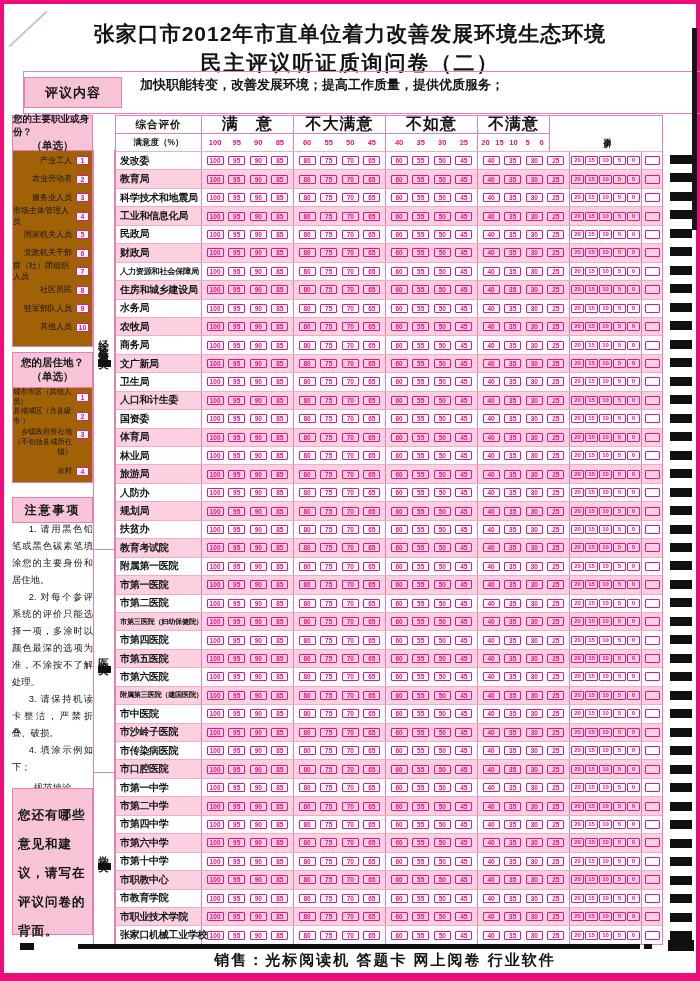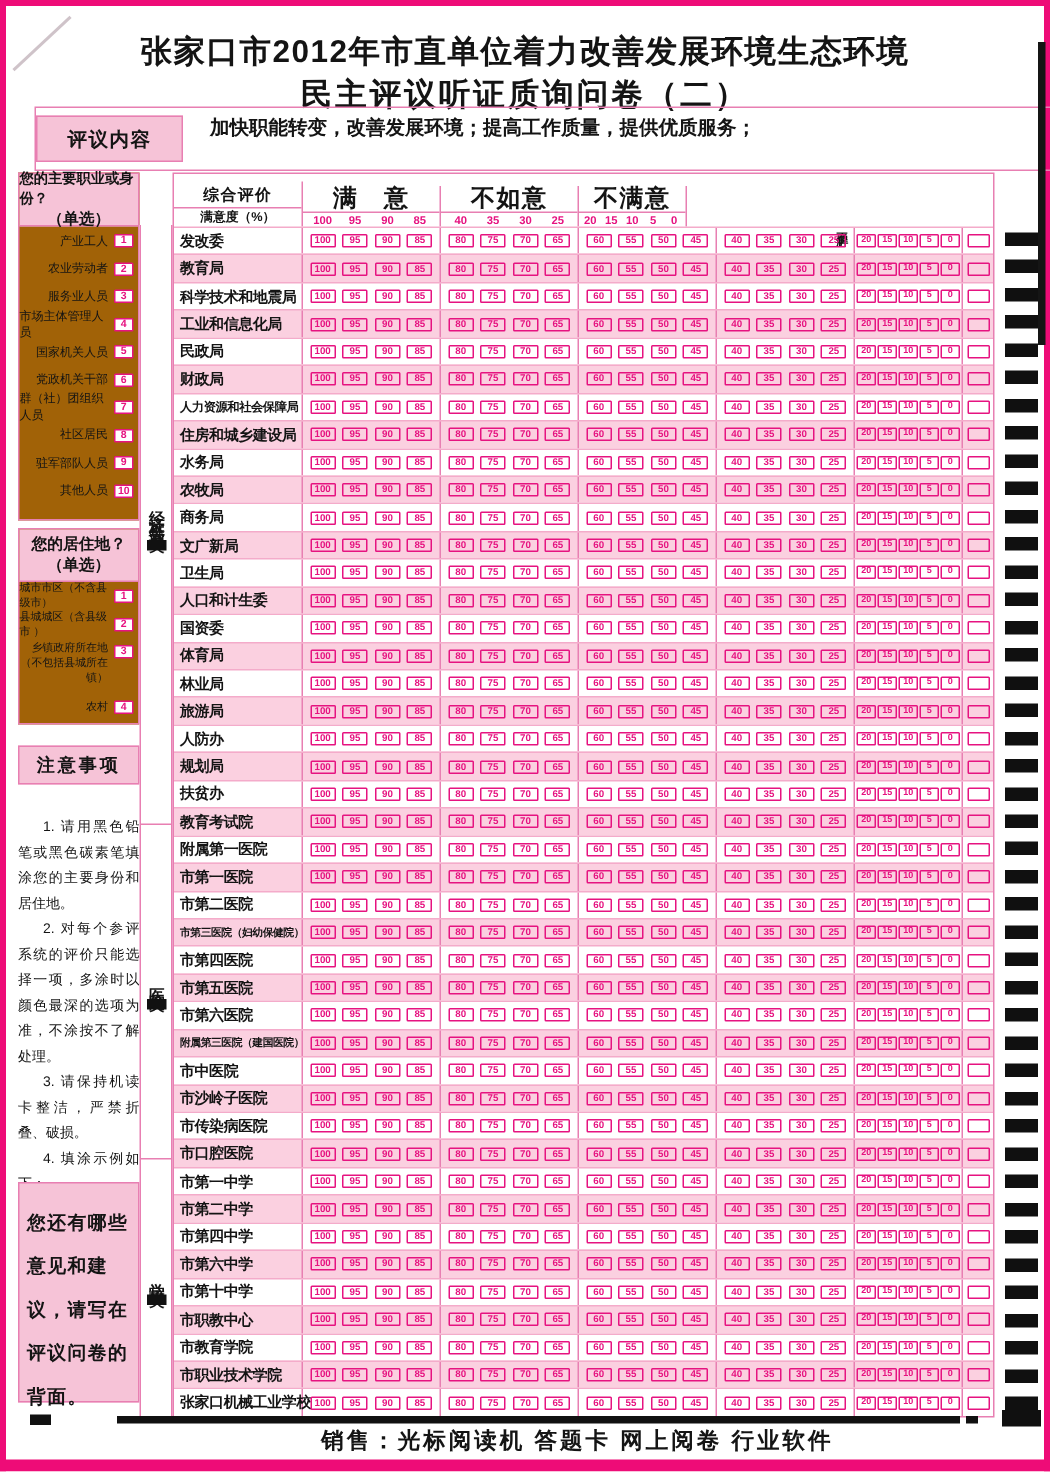--- a/index.html
+++ b/index.html
@@ -35,41 +35,41 @@
   .res .side-head{height:35px;font-size:10.5px;}
   .res .side-head .sub{font-size:10.5px;}
   .opt-row{position:relative;height:18.5px;display:flex;align-items:center;justify-content:flex-end;padding-right:20px;}
   .opt-row.wrap{height:37px;align-items:flex-start;padding-top:2px;text-align:right;justify-content:center;}
   .opt-label{font-size:8px;white-space:normal;}
   .res .opt-label{font-size:7.3px;}
   .opt-num{position:absolute;right:3px;top:5px;min-width:13px;height:9px;border:1px solid var(--magenta);
     color:var(--magenta);font-size:7px;line-height:7px;font-weight:bold;text-align:center;background:#fff;border-radius:1px;padding:0 1px;}
   .notes-head{left:12px;top:497px;width:81px;height:26px;background:var(--pink-bg);border:1px solid var(--pink-border);
     display:flex;align-items:center;justify-content:center;font-size:12px;font-weight:bold;letter-spacing:2px;}
-  .notes-body{left:12px;top:543px;width:81px;font-size:9.3px;line-height:17px;text-align:justify;}
+  .notes-body{left:12px;top:521px;width:81px;font-size:9.3px;line-height:17px;text-align:justify;}
   .notes-body p{text-indent:1.8em;margin:0;}
   .fill-label{text-align:center;font-size:9.5px;margin-top:3px;}
   .good-box{width:20px;height:10px;background:#111;margin:4px auto 2px auto;}
   .samples{display:flex;justify-content:space-between;padding:3px 1px 0 1px;}
   .sample{width:16px;height:9px;border:1px solid #c2447f;position:relative;font-size:8px;line-height:8px;
     text-align:center;color:#555;background:#fff;}
   .sample .half{position:absolute;left:1px;right:1px;bottom:1px;height:3px;background:#999;}
   .sample .dash{position:absolute;right:2px;bottom:1px;width:6px;height:3px;background:#333;}
   .sugg{left:12px;top:788px;width:81px;height:147px;background:var(--pink-bg);border:1px solid var(--pink-border);
     padding:12px 5px;font-size:12.5px;font-weight:bold;line-height:29px;letter-spacing:1px;}
   
   .catcol{left:93px;top:150px;width:22px;height:795px;border-left:1px solid var(--pink-border);
     border-right:1px solid var(--pink-border);display:flex;flex-direction:column;background:#fff;}
   .catblock{display:flex;flex-direction:column;align-items:center;justify-content:center;border-bottom:1px solid var(--pink-border);}
   .catblock:last-child{border-bottom:none;}
   .catlabel{writing-mode:vertical-rl;font-size:10.5px;font-weight:bold;letter-spacing:3px;}
   .catmark{width:13px;height:7px;background:#111;margin-top:7px;}
   
   .tbl{left:115px;top:115px;width:548px;height:830px;border:1px solid var(--pink-border);display:flex;flex-direction:column;}
-  .thead{display:flex;height:35px;flex:none;align-items:flex-end;}
+  .thead{display:flex;height:35px;flex:none;}
   .th-name{width:86px;border-right:1px solid var(--pink-border);display:flex;flex-direction:column;}
   .th-name-top{height:18px;border-bottom:1px solid var(--pink-border);display:flex;align-items:center;justify-content:center;
     font-size:10.5px;font-weight:bold;letter-spacing:1px;}
   .th-name-bot{flex:1;display:flex;align-items:center;justify-content:center;font-size:8.5px;font-weight:bold;}
   .th-group{border-right:1px solid var(--pink-border);display:flex;flex-direction:column;}
   .th-group-label{height:18px;border-bottom:1px solid var(--pink-border);display:flex;align-items:center;justify-content:center;
     font-size:16px;font-weight:bold;letter-spacing:1px;}
   .num-strip{flex:1;display:flex;align-items:center;justify-content:space-evenly;}
   .num-head{width:17px;text-align:center;color:var(--magenta);font-size:7.5px;font-weight:bold;}
   .g5 .num-head{width:13px;}
@@ -165,21 +165,21 @@
     </div>
 </div>
 
 <div class="abs side-box res">
   <div class="side-head">
     <div>您的居住地？</div>
     <div class="sub">（单选）</div>
   </div>
   <div id="res-options">
       <div class="opt-row">
-        <span class="opt-label">城市市区（不含县级市）</span>
+        <span class="opt-label">城市市区（其他人员）</span>
         <span class="opt-num">1</span>
       </div>
       <div class="opt-row">
         <span class="opt-label">县城城区（含县级市 ）</span>
         <span class="opt-num">2</span>
       </div>
       <div class="opt-row wrap">
         <span class="opt-label">乡镇政府所在地（不包括县城所在镇）</span>
         <span class="opt-num">3</span>
       </div>
@@ -236,20 +236,29 @@
         <div class="th-name-top">综合评价</div>
         <div class="th-name-bot">满意度（%）</div>
       </div>
       <div class="th-group w92">
         <div class="th-group-label">满　意</div>
         <div class="num-strip">
           <span class="num-head">100</span>
           <span class="num-head">95</span>
           <span class="num-head">90</span>
           <span class="num-head">85</span>
+        </div>
+      </div>
+      <div class="th-group w92">
+        <div class="th-group-label">不大满意</div>
+        <div class="num-strip">
+          <span class="num-head">60</span>
+          <span class="num-head">55</span>
+          <span class="num-head">50</span>
+          <span class="num-head">45</span>
         </div>
       </div>
       <div class="th-group w92">
         <div class="th-group-label">不如意</div>
         <div class="num-strip">
           <span class="num-head">40</span>
           <span class="num-head">35</span>
           <span class="num-head">30</span>
           <span class="num-head">25</span>
         </div>

